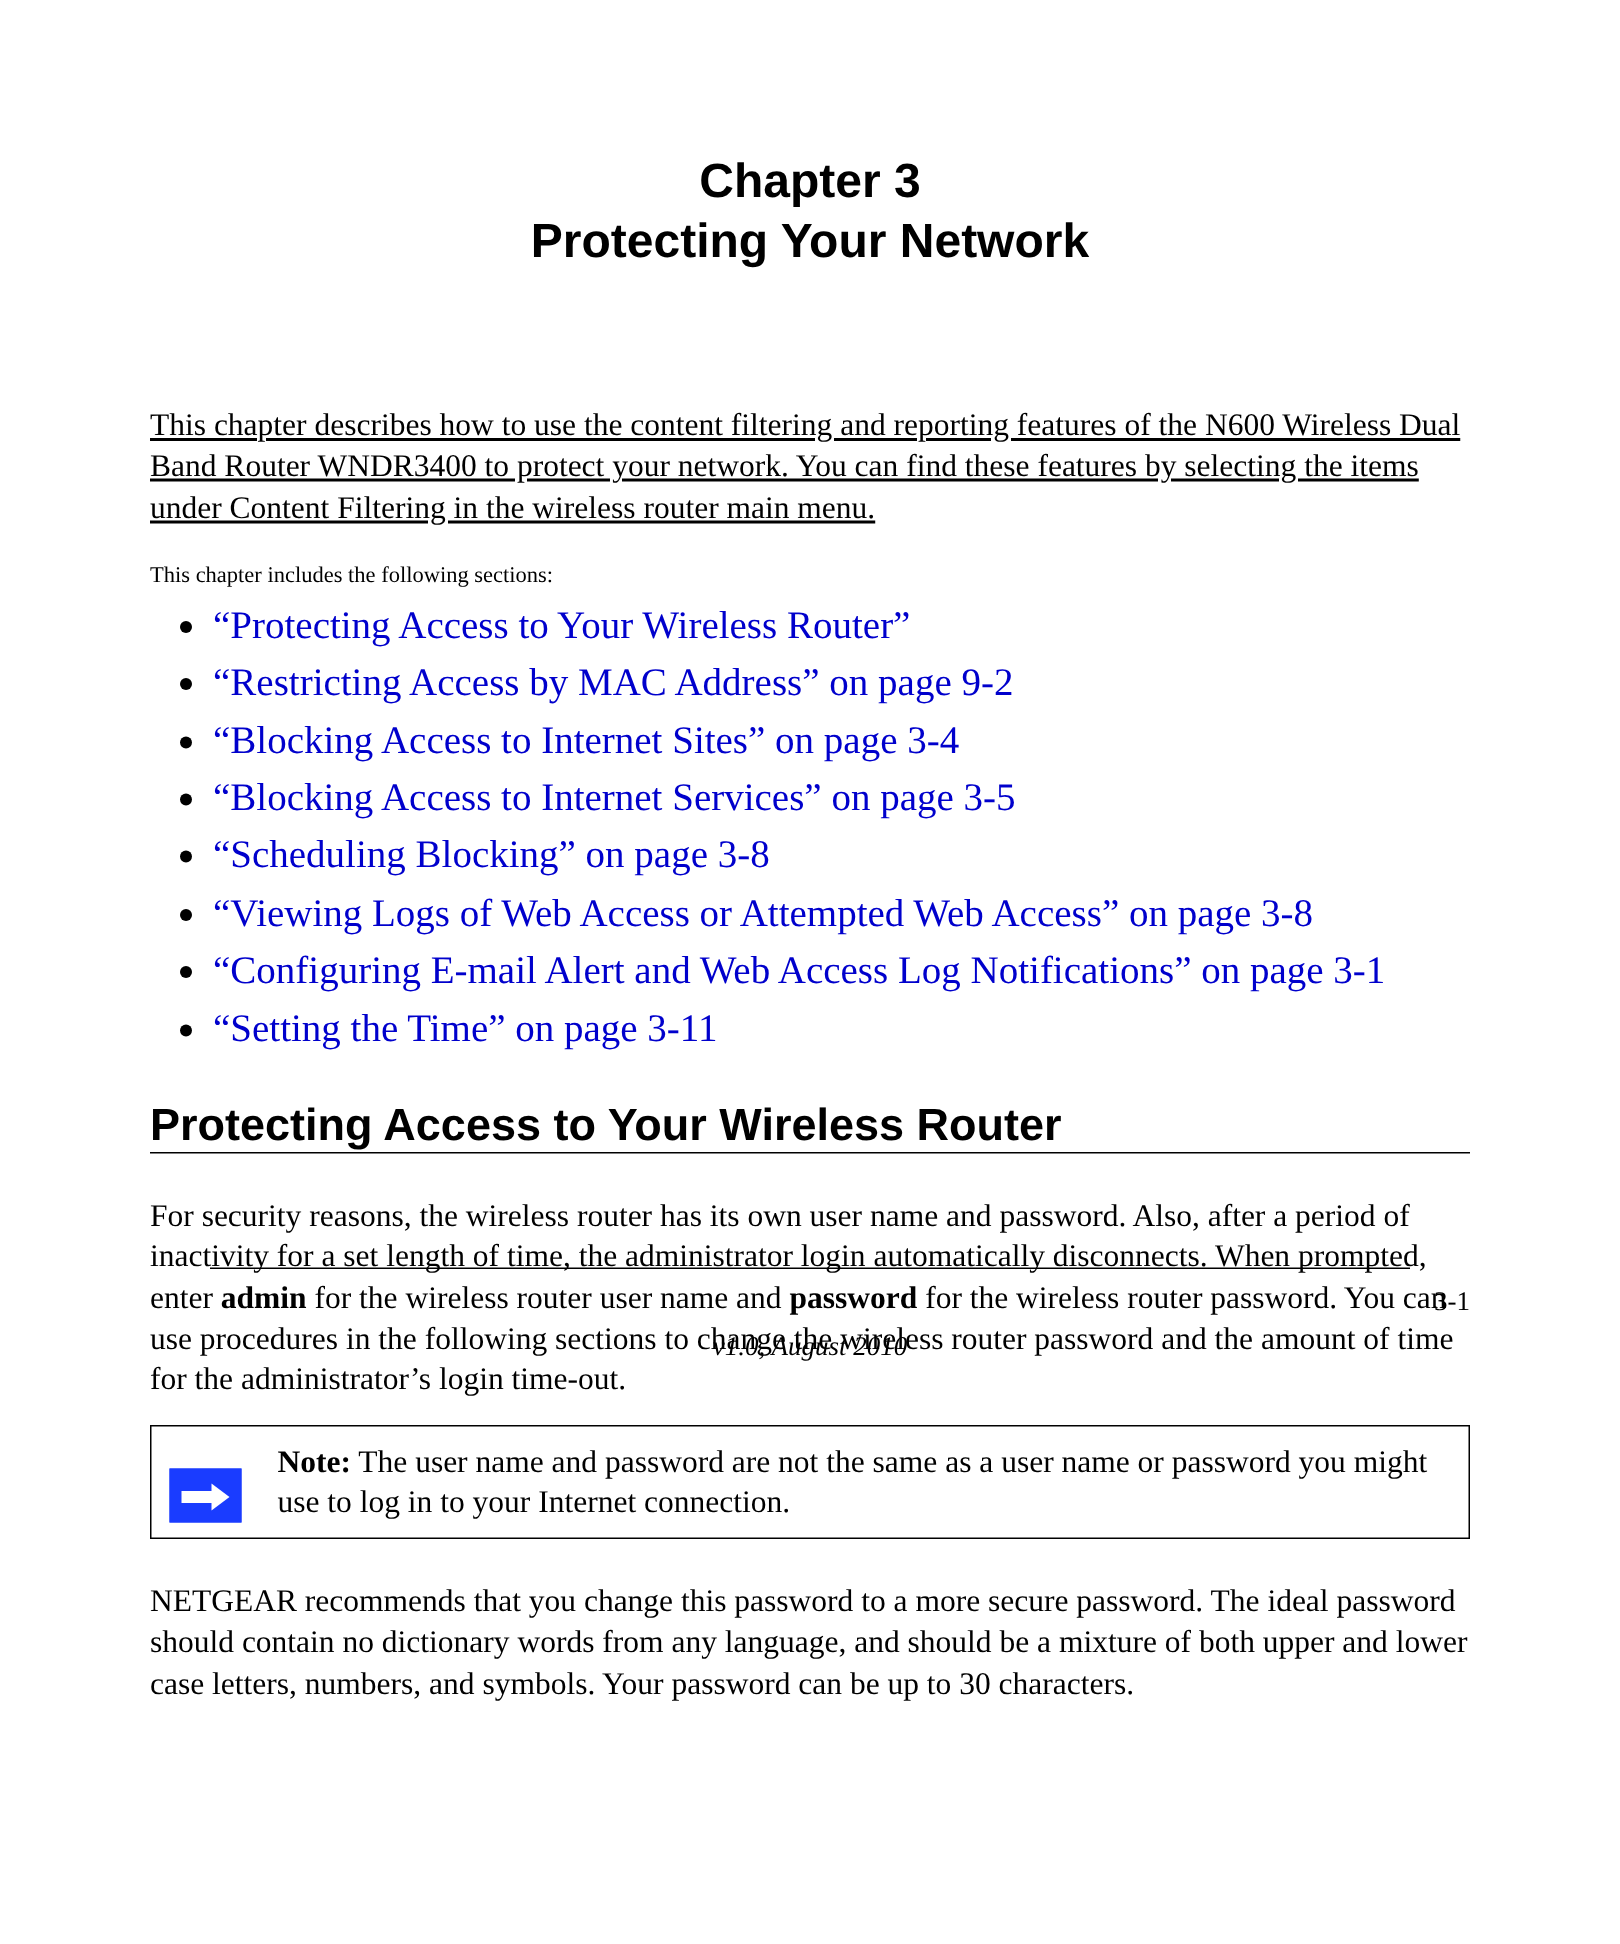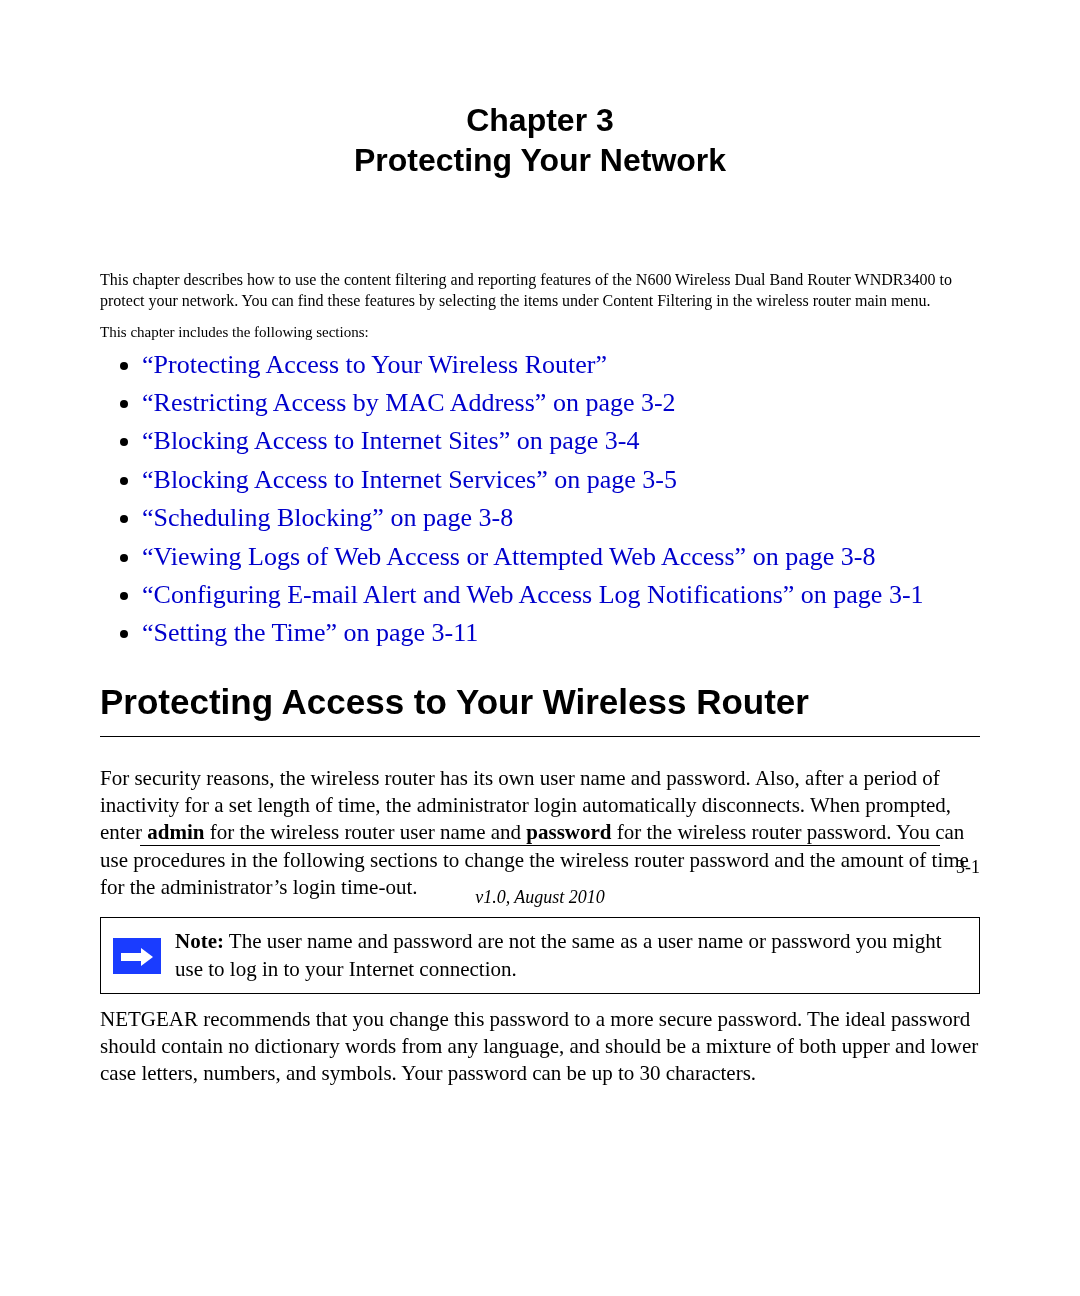--- a/index.html
+++ b/index.html
@@ -20,23 +20,24 @@
   }
   .chapter-title {
     text-align: center;
     font-family: Arial, Helvetica, sans-serif;
     font-weight: bold;
     font-size: 32px;
     line-height: 1.25;
     margin-bottom: 90px;
   }
   .intro {
-    font-size: 16px;
+    font-size: 21px;
     line-height: 1.3;
-    margin-bottom: 12px;
+    margin-bottom: 24px;
+    text-decoration: underline;
   }
   .lead {
     font-size: 15px;
     margin: 10px 0 6px 0;
   }
   ul.toc {
     margin: 0 0 30px 0;
     padding-left: 42px;
     font-size: 26px;
     line-height: 1.4;
@@ -44,38 +45,38 @@
   ul.toc li {
     margin: 2px 0;
   }
   ul.toc li a {
     color: #0000cc;
     text-decoration: none;
   }
   h2.section {
     font-family: Arial, Helvetica, sans-serif;
     font-weight: bold;
-    font-size: 35px;
+    font-size: 30px;
     margin: 26px 0 0 0;
-    padding-bottom: 14px;
+    padding-bottom: 0;
     border-bottom: 1.5px solid #000;
   }
   .body {
     font-size: 21px;
     line-height: 1.3;
     margin: 28px 0 14px 0;
   }
   .bold { font-weight: bold; }
   .note-box {
     border: 1px solid #000;
-    margin: 16px 0 12px 0;
+    margin: 16px 0 28px 0;
     padding: 10px 12px 10px 12px;
     display: flex;
-    align-items: center;
-    gap: 14px;
+    align-items: flex-end;
+    gap: 24px;
   }
   .note-icon {
     width: 48px;
     height: 36px;
     background: #1a3cff;
     position: relative;
     flex: 0 0 auto;
     border: 2px solid #1a3cff;
     box-sizing: border-box;
   }
@@ -136,21 +137,21 @@
     <div>Chapter 3</div>
     <div>Protecting Your Network</div>
   </div>
 
   <p class="intro">This chapter describes how to use the content filtering and reporting features of the N600 Wireless Dual Band Router WNDR3400 to protect your network. You can find these features by selecting the items under Content Filtering in the wireless router main menu.</p>
 
   <p class="lead">This chapter includes the following sections:</p>
 
   <ul class="toc">
     <li><a href="#">“Protecting Access to Your Wireless Router”</a></li>
-    <li><a href="#">“Restricting Access by MAC Address” on page 3-2</a></li>
+    <li><a href="#">“Restricting Access by MAC Address” on page 9-2</a></li>
     <li><a href="#">“Blocking Access to Internet Sites” on page 3-4</a></li>
     <li><a href="#">“Blocking Access to Internet Services” on page 3-5</a></li>
     <li><a href="#">“Scheduling Blocking” on page 3-8</a></li>
     <li><a href="#">“Viewing Logs of Web Access or Attempted Web Access” on page 3-8</a></li>
     <li><a href="#">“Configuring E-mail Alert and Web Access Log Notifications” on page 3-1</a></li>
     <li><a href="#">“Setting the Time” on page 3-11</a></li>
   </ul>
 
   <h2 class="section">Protecting Access to Your Wireless Router</h2>
 

